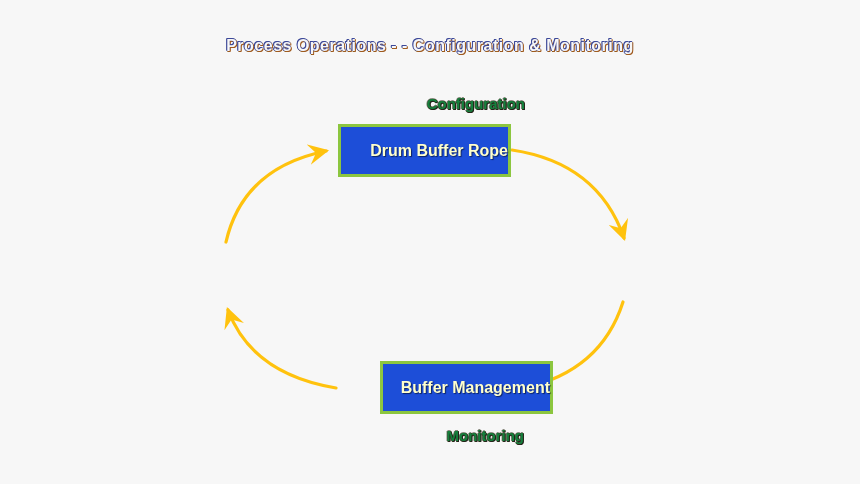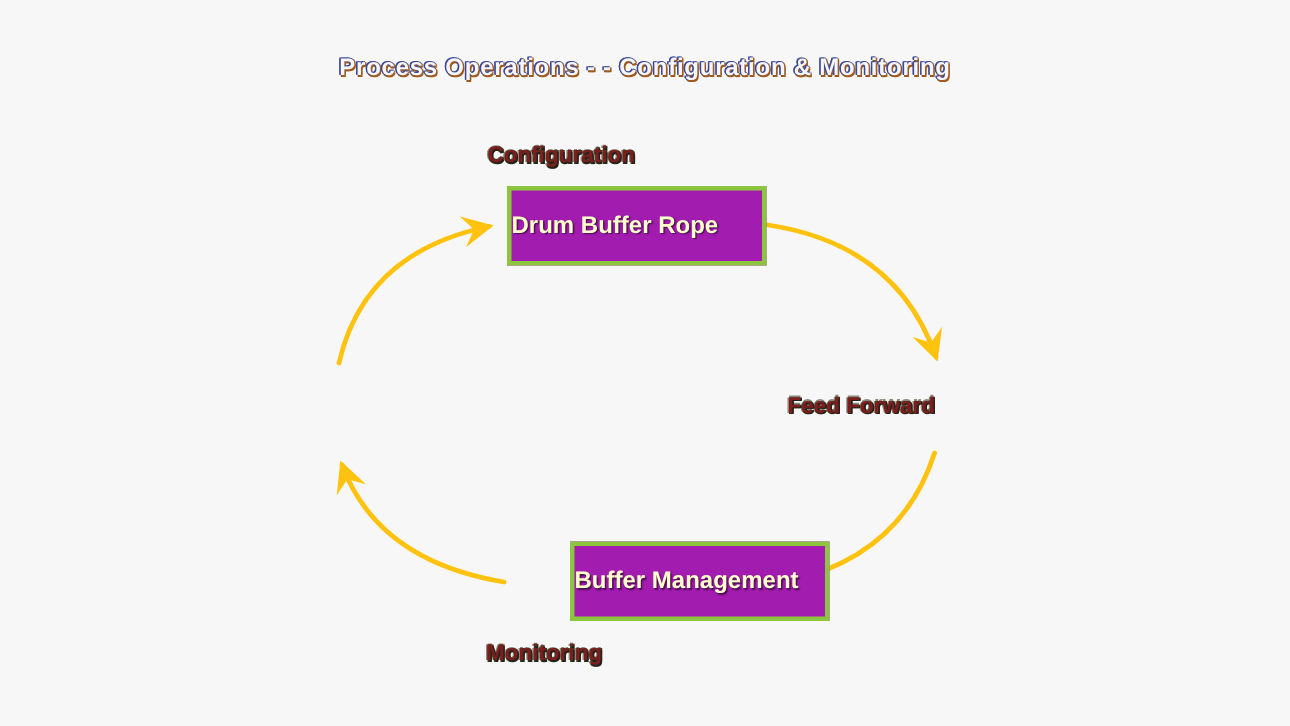--- a/index.html
+++ b/index.html
@@ -29,45 +29,45 @@
       -1px -1px 0 #3c4898,
       -1px  0   0 #3c4898,
        0   -1px 0 #4a56a0,
        1px  1px 0 #a05a1e,
        1px  0   0 #b06a2a,
        0    1px 0 #8a5a20;
   }
   .flow-label {
     position: absolute;
     width: 200px;
-    text-align: left;
+    text-align: right;
     font-size: 15px;
     font-weight: bold;
-    color: #7f1d1d;
+    color: #15803d;
     text-shadow:
        1px 1px 0 #23231a,
        1px 0   0 #3a3a22,
        0   1px 0 #3a3a22,
       -1px 0   0 rgba(45,45,25,0.55),
        0  -1px 0 rgba(45,45,25,0.55);
   }
   .label-configuration { left: 325px; top: 95px; }
   .label-feed-back     { left: 125px; top: 262px; }
   .label-feed-forward  { left: 525px; top: 262px; }
   .label-monitoring    { left: 324px; top: 427px; }
   .node-box {
     position: absolute;
     left: 338px;
     width: 173px;
     height: 53px;
-    background: #a21caf;
+    background: #1d4ed8;
     border: 3px solid #8cc63f;
     display: flex;
     align-items: center;
-    justify-content: flex-start;
+    justify-content: flex-end;
   }
   .node-drum   { top: 124px; }
   .node-buffer { top: 361px; margin-left: 42px; }
   .node-label {
     font-size: 16px;
     font-weight: bold;
     color: #ffffcc;
     text-shadow: 1px 1px 1px rgba(0,0,0,0.55);
     white-space: nowrap;
   }
@@ -98,21 +98,20 @@
     <path d="M 336 388 Q 252 374 228 310" fill="none" stroke-width="3.2" stroke-linecap="round" marker-end="url(#arrowhead)" stroke="#ffc20e"></path>
   </svg>
 
   <div class="flow-label label-configuration">Configuration</div>
 
   <div class="node-box node-drum">
     <span class="node-label">Drum Buffer Rope</span>
   </div>
 
 
-  <div class="flow-label label-feed-forward">Feed Forward</div>
 
   <div class="node-box node-buffer">
     <span class="node-label">Buffer Management</span>
   </div>
 
   <div class="flow-label label-monitoring">Monitoring</div>
 
 </div>
 
 </body></html>

